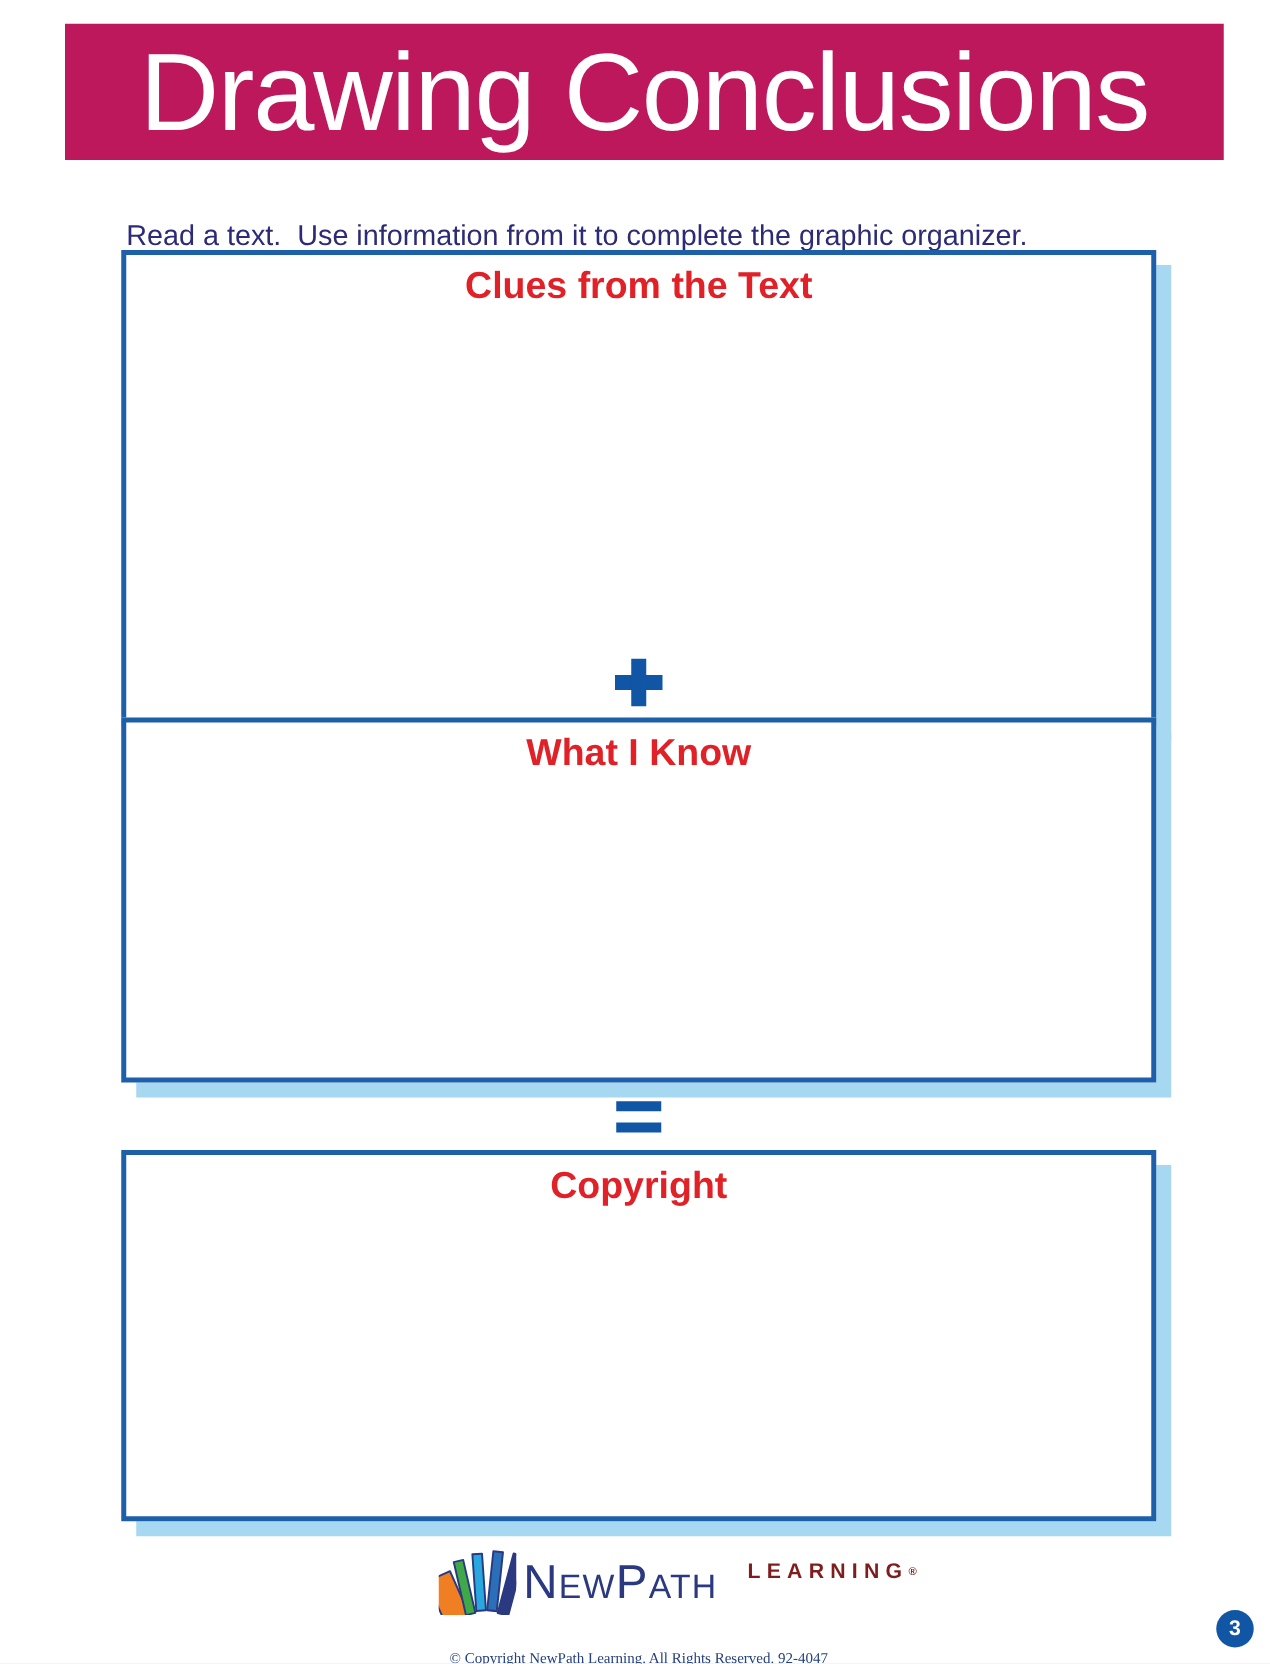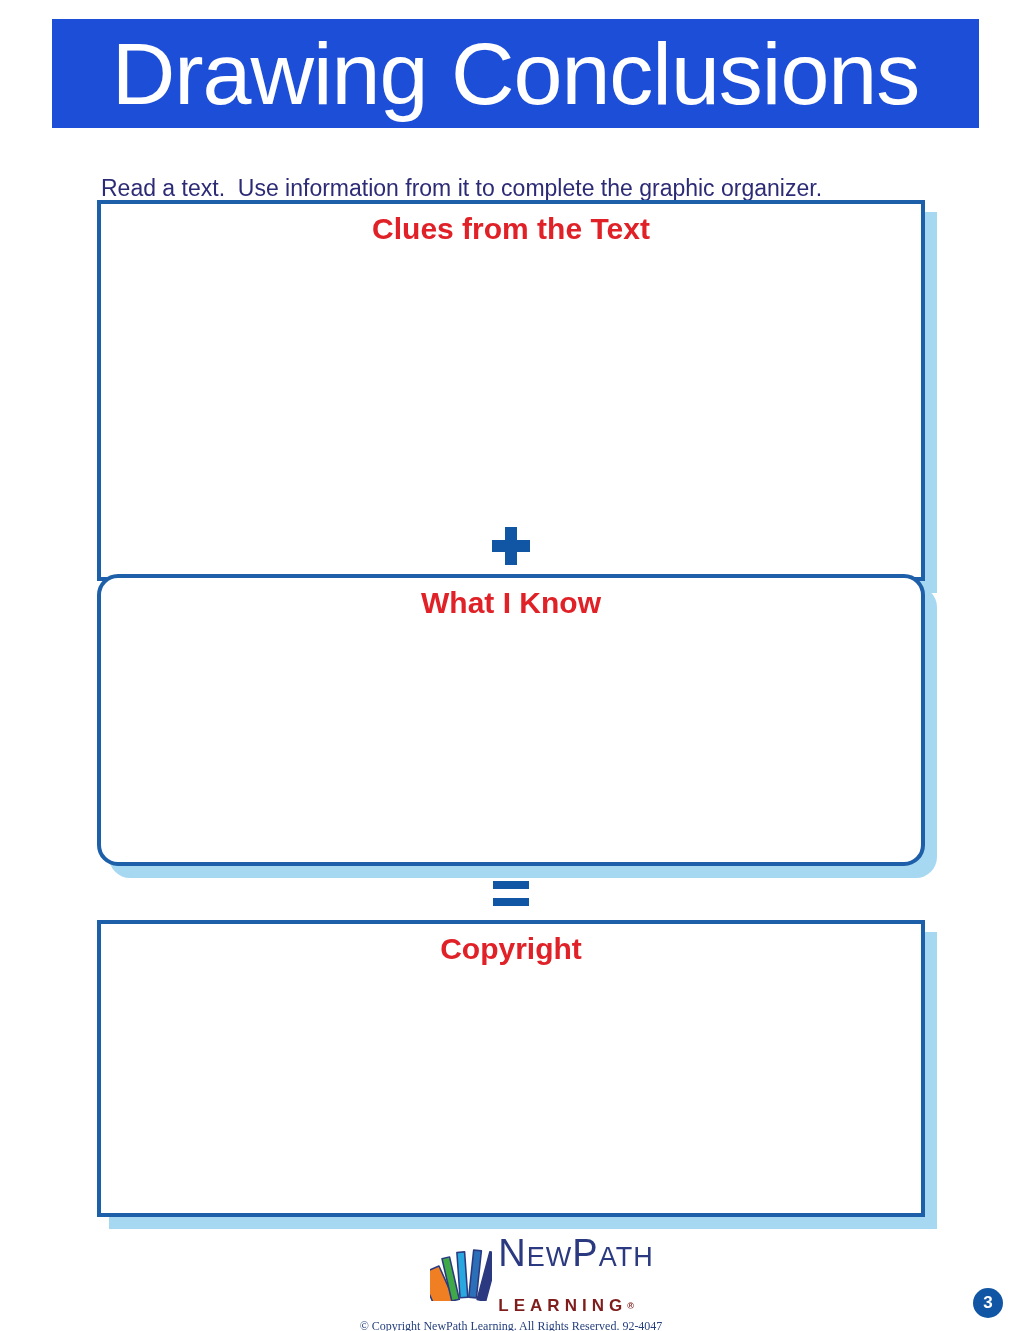--- a/index.html
+++ b/index.html
@@ -11,21 +11,21 @@
     background: #ffffff;
     font-family: "Liberation Sans", sans-serif;
     overflow: hidden;
   }
 
   
   .banner {
     position: absolute;
     left: 52px; top: 19px;
     width: 927px; height: 109px;
-    background: #1d4ed8;
+    background: #be185d;
     display: flex; align-items: center; justify-content: center;
   }
   .banner h1 {
     margin: 0;
     font-size: 88px;
     font-weight: 400;
     color: #ffffff;
     letter-spacing: -1px;
     white-space: nowrap;
   }
@@ -51,21 +51,21 @@
   }
   .gbox h2 {
     margin: 0;
     padding-top: 8px;
     text-align: center;
     font-size: 30px;
     font-weight: bold;
     color: #e02127;
   }
   .box-clues     { top: 200px; height: 381px; }
-  .box-know      { top: 574px; height: 292px; border-radius: 21px; }
+  .box-know      { top: 574px; height: 292px; }
   .box-conclusion{ top: 920px; height: 297px; }
 
   
   .op-row {
     position: absolute;
     left: 97px; width: 828px;
     display: flex; align-items: center; justify-content: center;
   }
   .op-row.plus-row   { top: 518px; height: 56px; }
   .op-row.equals-row { top: 866px; height: 54px; }
@@ -89,21 +89,21 @@
 
   
   .logo {
     position: absolute;
     left: 0; top: 1234px;
     width: 1016px;
     display: flex; align-items: center; justify-content: center;
     transform: translateX(34px);
     gap: 6px;
   }
-  .logo-text { display: flex; flex-direction: column; line-height: 1; gap: 24px; }
+  .logo-text { display: flex; flex-direction: row; line-height: 1; gap: 24px; }
   .logo-name {
     font-variant: small-caps;
     font-variant-caps: small-caps;
     font-size: 38px;
     font-weight: 500;
     color: #2b3a80;
     letter-spacing: 1px;
   }
   .logo-sub {
     margin-top: 1px;

